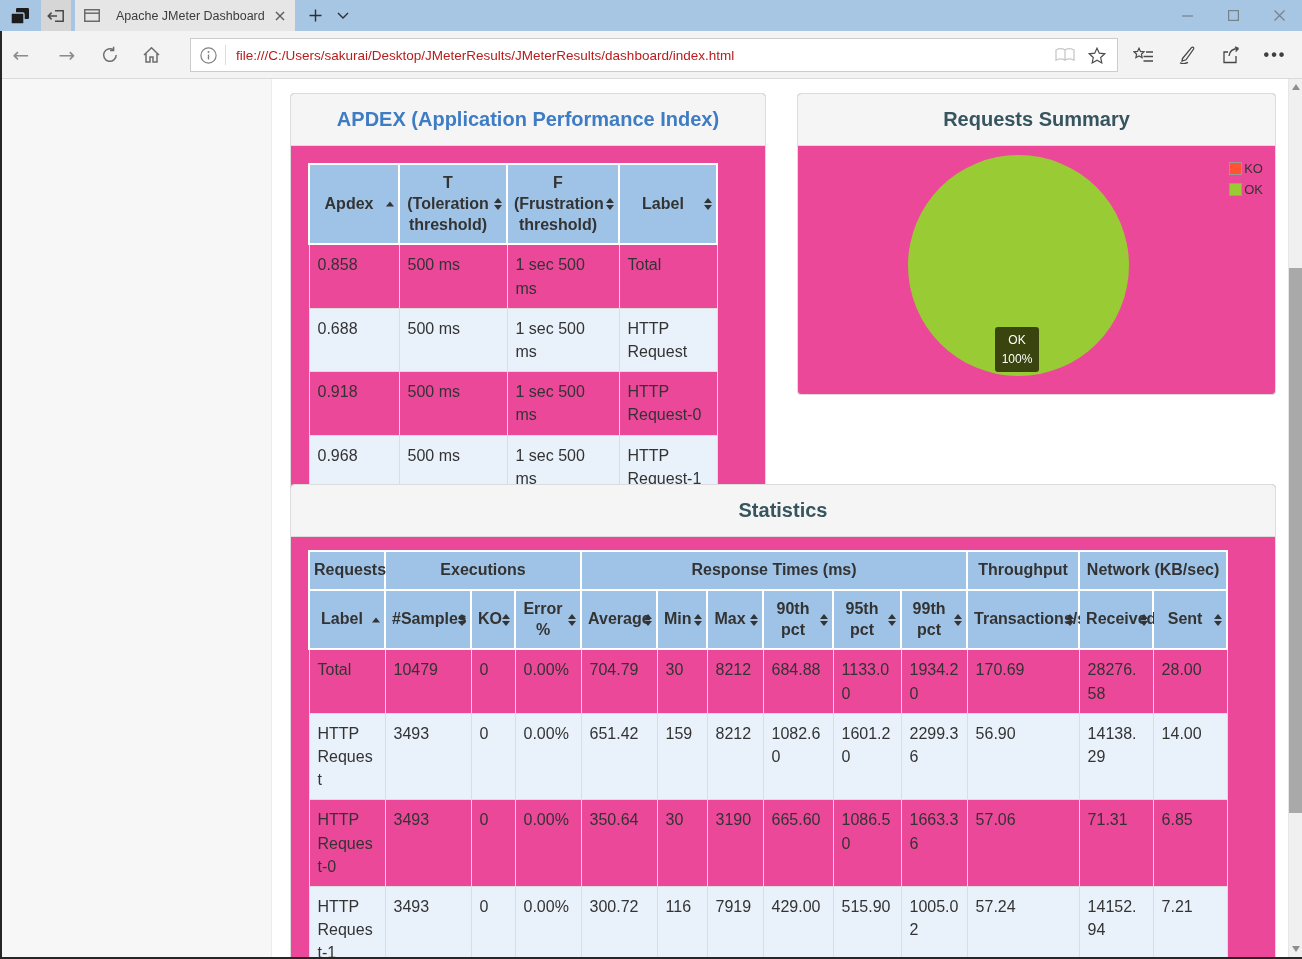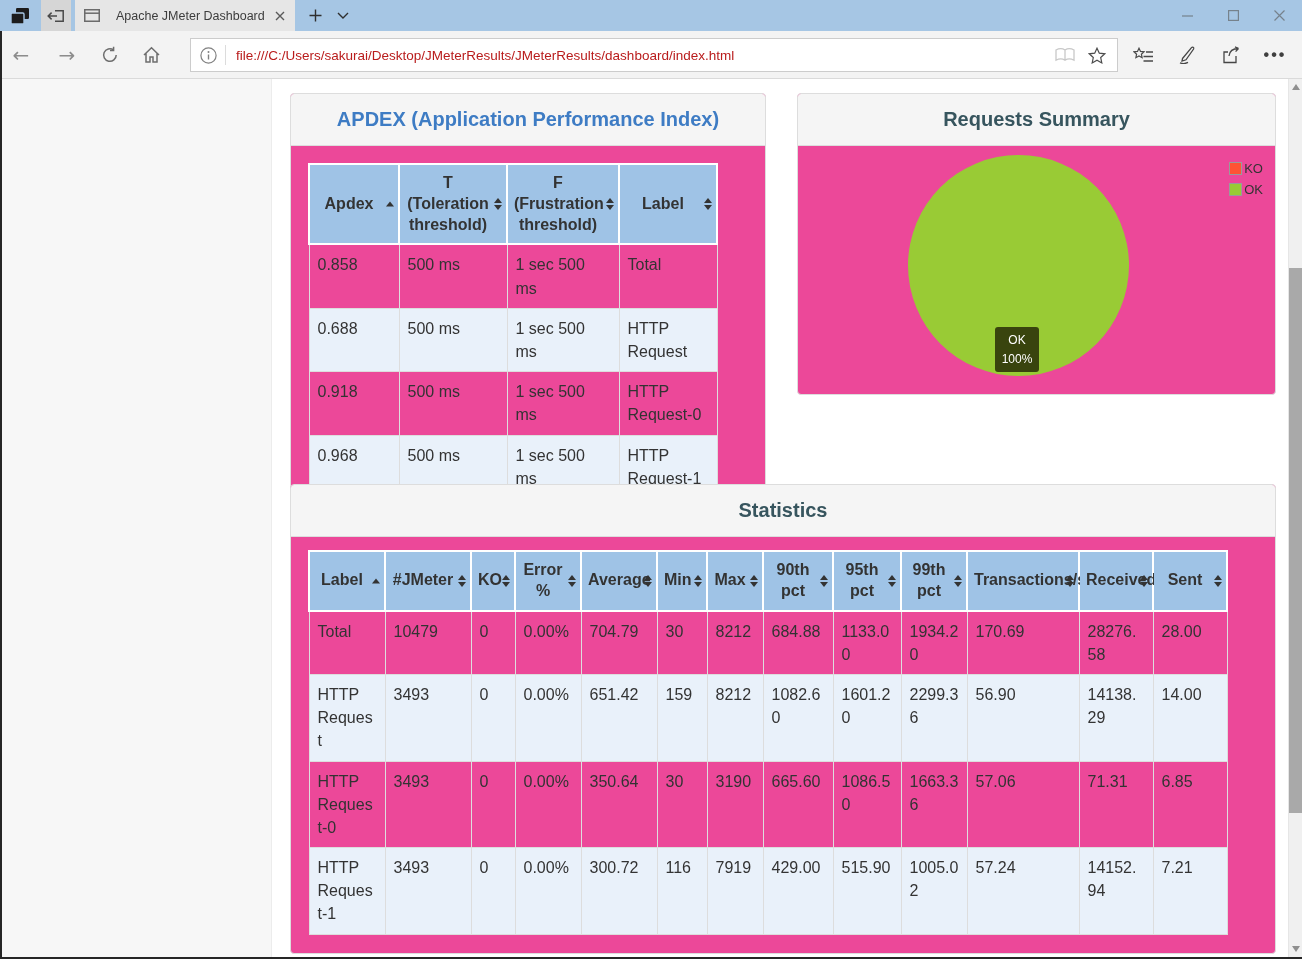--- a/index.html
+++ b/index.html
@@ -338,25 +338,32 @@
                 <col style="width:50px">
                 <col style="width:56px">
                 <col style="width:70px">
               <col style="width:68px">
                 <col style="width:66px">
                 <col style="width:112px">
                 <col style="width:74px">
                 <col style="width:74px">
             </colgroup>
             <thead>
+              <tr>
+                <th class="group-th" colspan="1">Requests</th>
+                <th class="group-th" colspan="3">Executions</th>
+                <th class="group-th" colspan="6">Response Times (ms)</th>
+                <th class="group-th" colspan="1">Throughput</th>
+                <th class="group-th" colspan="2">Network (KB/sec)</th>
+              </tr>
               <tr id="stats-header-row">
                   <th><span>Label</span><span class="sort">
                       <span class="tri-up"></span>
                     </span></th>
-                  <th><span>#JMeter</span><span class="sort">
+                  <th><span>#Samples</span><span class="sort">
                       <span class="tri-up"></span>
                       <span class="tri-down"></span>
                     </span></th>
                   <th><span>KO</span><span class="sort">
                       <span class="tri-up"></span>
                       <span class="tri-down"></span>
                     </span></th>
                   <th><span>Error %</span><span class="sort">
                       <span class="tri-up"></span>
                       <span class="tri-down"></span>

